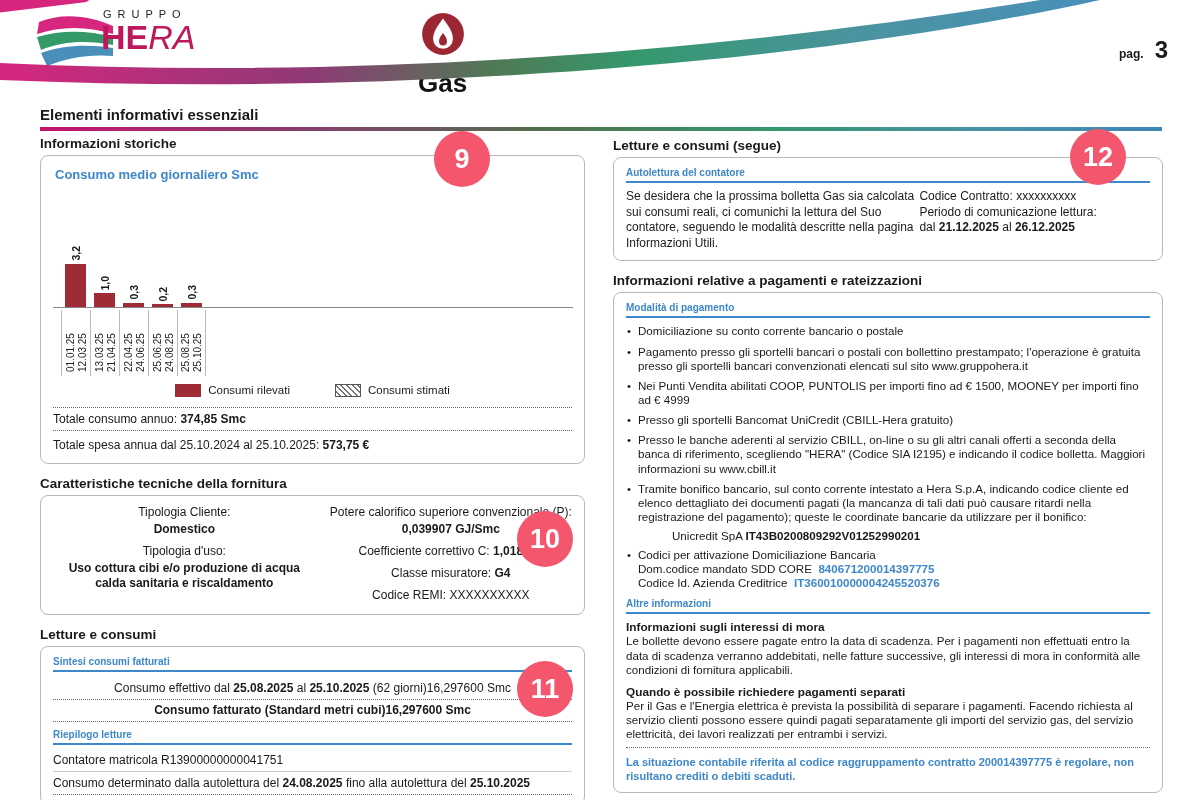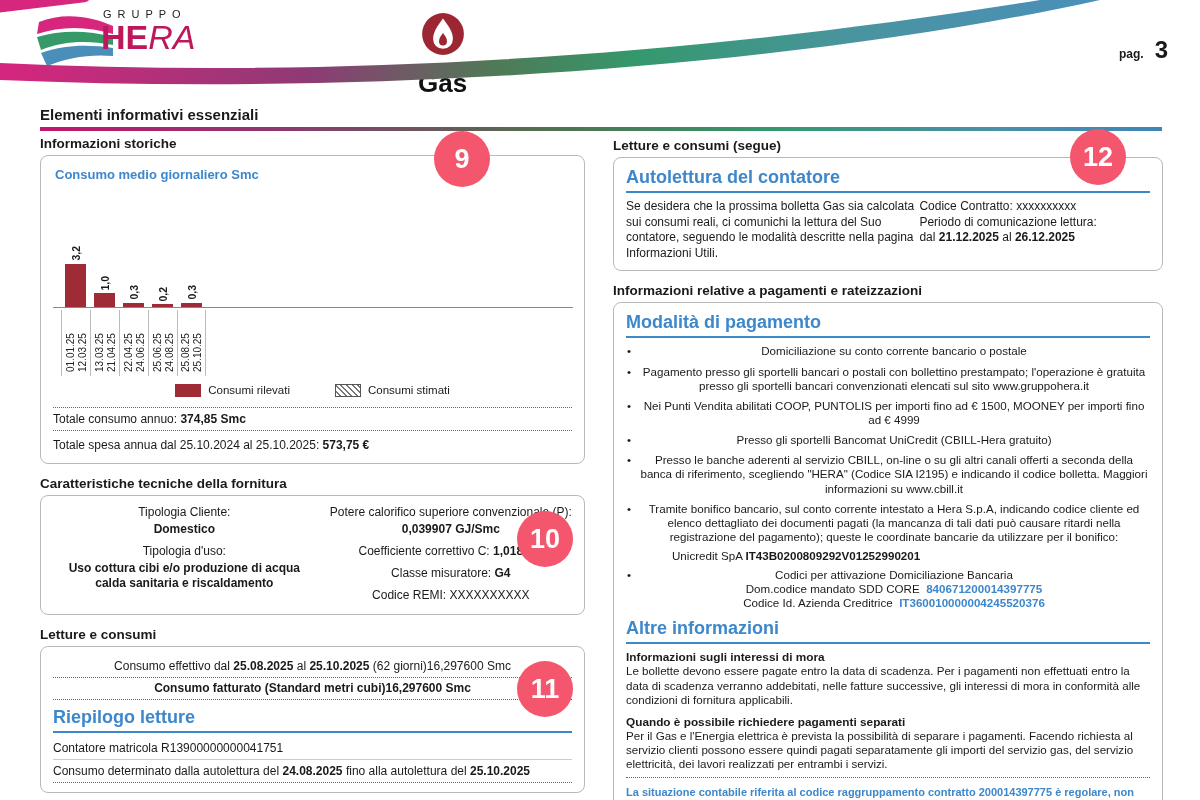--- a/index.html
+++ b/index.html
@@ -24,21 +24,21 @@
   .section-head { position:absolute; left:40px; top:106px; width:1122px; }
   .section-title { font-size:15px; font-weight:bold; margin-bottom:4px; }
   .grad-line { height:4px; width:100%; background:linear-gradient(90deg,#c4156e 0%,#8a3a6e 22%,#51704f 45%,#35986d 65%,#4a90a8 85%,#3f86b8 100%); }
 
   
   .col-left  { position:absolute; left:40px;  top:136px; width:545px; }
   .col-right { position:absolute; left:613px; top:138px; width:550px; }
   h3.blk { font-size:13.5px; font-weight:bold; margin:0 0 4px 0; }
   h3.blk .segue { }
   .box { border:1px solid #b9b9b9; border-radius:8px; padding:9px 12px; background:#fff; margin-bottom:12px; }
-  .bluehead { color:#3d87cb; font-weight:bold; font-size:18px; padding-bottom:3px; border-bottom:2px solid #3d87cb; margin-bottom:6px; }
+  .bluehead { color:#3d87cb; font-weight:bold; font-size:10px; padding-bottom:3px; border-bottom:2px solid #3d87cb; margin-bottom:6px; }
   .dotline { border-bottom:1.5px dotted #666; }
   .thinline { border-bottom:1px solid #ccc; }
   .b { font-weight:bold; }
   .blue { color:#3d87cb; }
   .fs12 { font-size:12px; }
 
   
   .chart-title { color:#3d87cb; font-weight:bold; font-size:13px; margin:2px 0 10px 2px; }
   .plot { position:relative; margin-top:64px; padding-left:8px; border-bottom:1px solid #888; width:520px; }
   .bars { display:flex; align-items:flex-end; }
@@ -64,21 +64,21 @@
   .two-col .sp { margin-top:7px; }
 
   
   .lrow { display:flex; justify-content:center; font-size:12px; padding:3px 0 4px 0; }
 
   
   .seg-grid { display:flex; font-size:12px; }
   .seg-grid .t1 { width:56%; line-height:1.3; }
   .seg-grid .t2 { width:44%; line-height:1.3; }
   ul.pay { list-style:none; font-size:11.6px; line-height:1.22; }
-  ul.pay li { padding-left:12px; position:relative; margin-bottom:6px;text-align:center; }
+  ul.pay li { padding-left:12px; position:relative; margin-bottom:6px; }
   ul.pay li:before { content:"•"; position:absolute; left:1px; top:0; }
   .iban-line { padding-left:46px; font-size:11.6px; margin:-1px 0 6px 0; }
   .para-t { font-weight:bold; font-size:11.8px; margin-top:2px; }
   .para-b { font-size:11.6px; line-height:1.24; margin-bottom:7px; }
   .status-note { color:#3d87cb; font-weight:bold; font-size:11px; line-height:1.3; margin-top:2px; }
 
   
   .badge { position:absolute; width:56px; height:56px; border-radius:50%; background:#f4566d; color:#fff; font-weight:bold; font-size:27px; display:flex; align-items:center; justify-content:center; z-index:30; }
   #b9  { left:434px; top:131px; }
   #b10 { left:517px; top:511px; }
@@ -225,20 +225,21 @@
           <p class="b">0,039907 GJ/Smc</p>
           <p class="sp"><span>Coefficiente correttivo C:</span> <span class="b">1,018600</span></p>
           <p class="sp"><span>Classe misuratore:</span> <span class="b">G4</span></p>
           <p class="sp"><span>Codice REMI:</span> <span>XXXXXXXXXX</span></p>
         </div>
       </div>
     </div>
 
     <h3 class="blk">Letture e consumi</h3>
     <div class="box">
+      <div class="bluehead">Sintesi consumi fatturati</div>
 
       <div class="lrow dotline">
         <span><span>Consumo effettivo dal</span> <span class="b">25.08.2025</span> <span>al</span> <span class="b">25.10.2025</span> <span>(62 giorni)</span></span>
         <span>16,297600 Smc</span>
       </div>
       <div class="lrow dotline b">
         <span>Consumo fatturato (Standard metri cubi)</span>
         <span>16,297600 Smc</span>
       </div>
 

